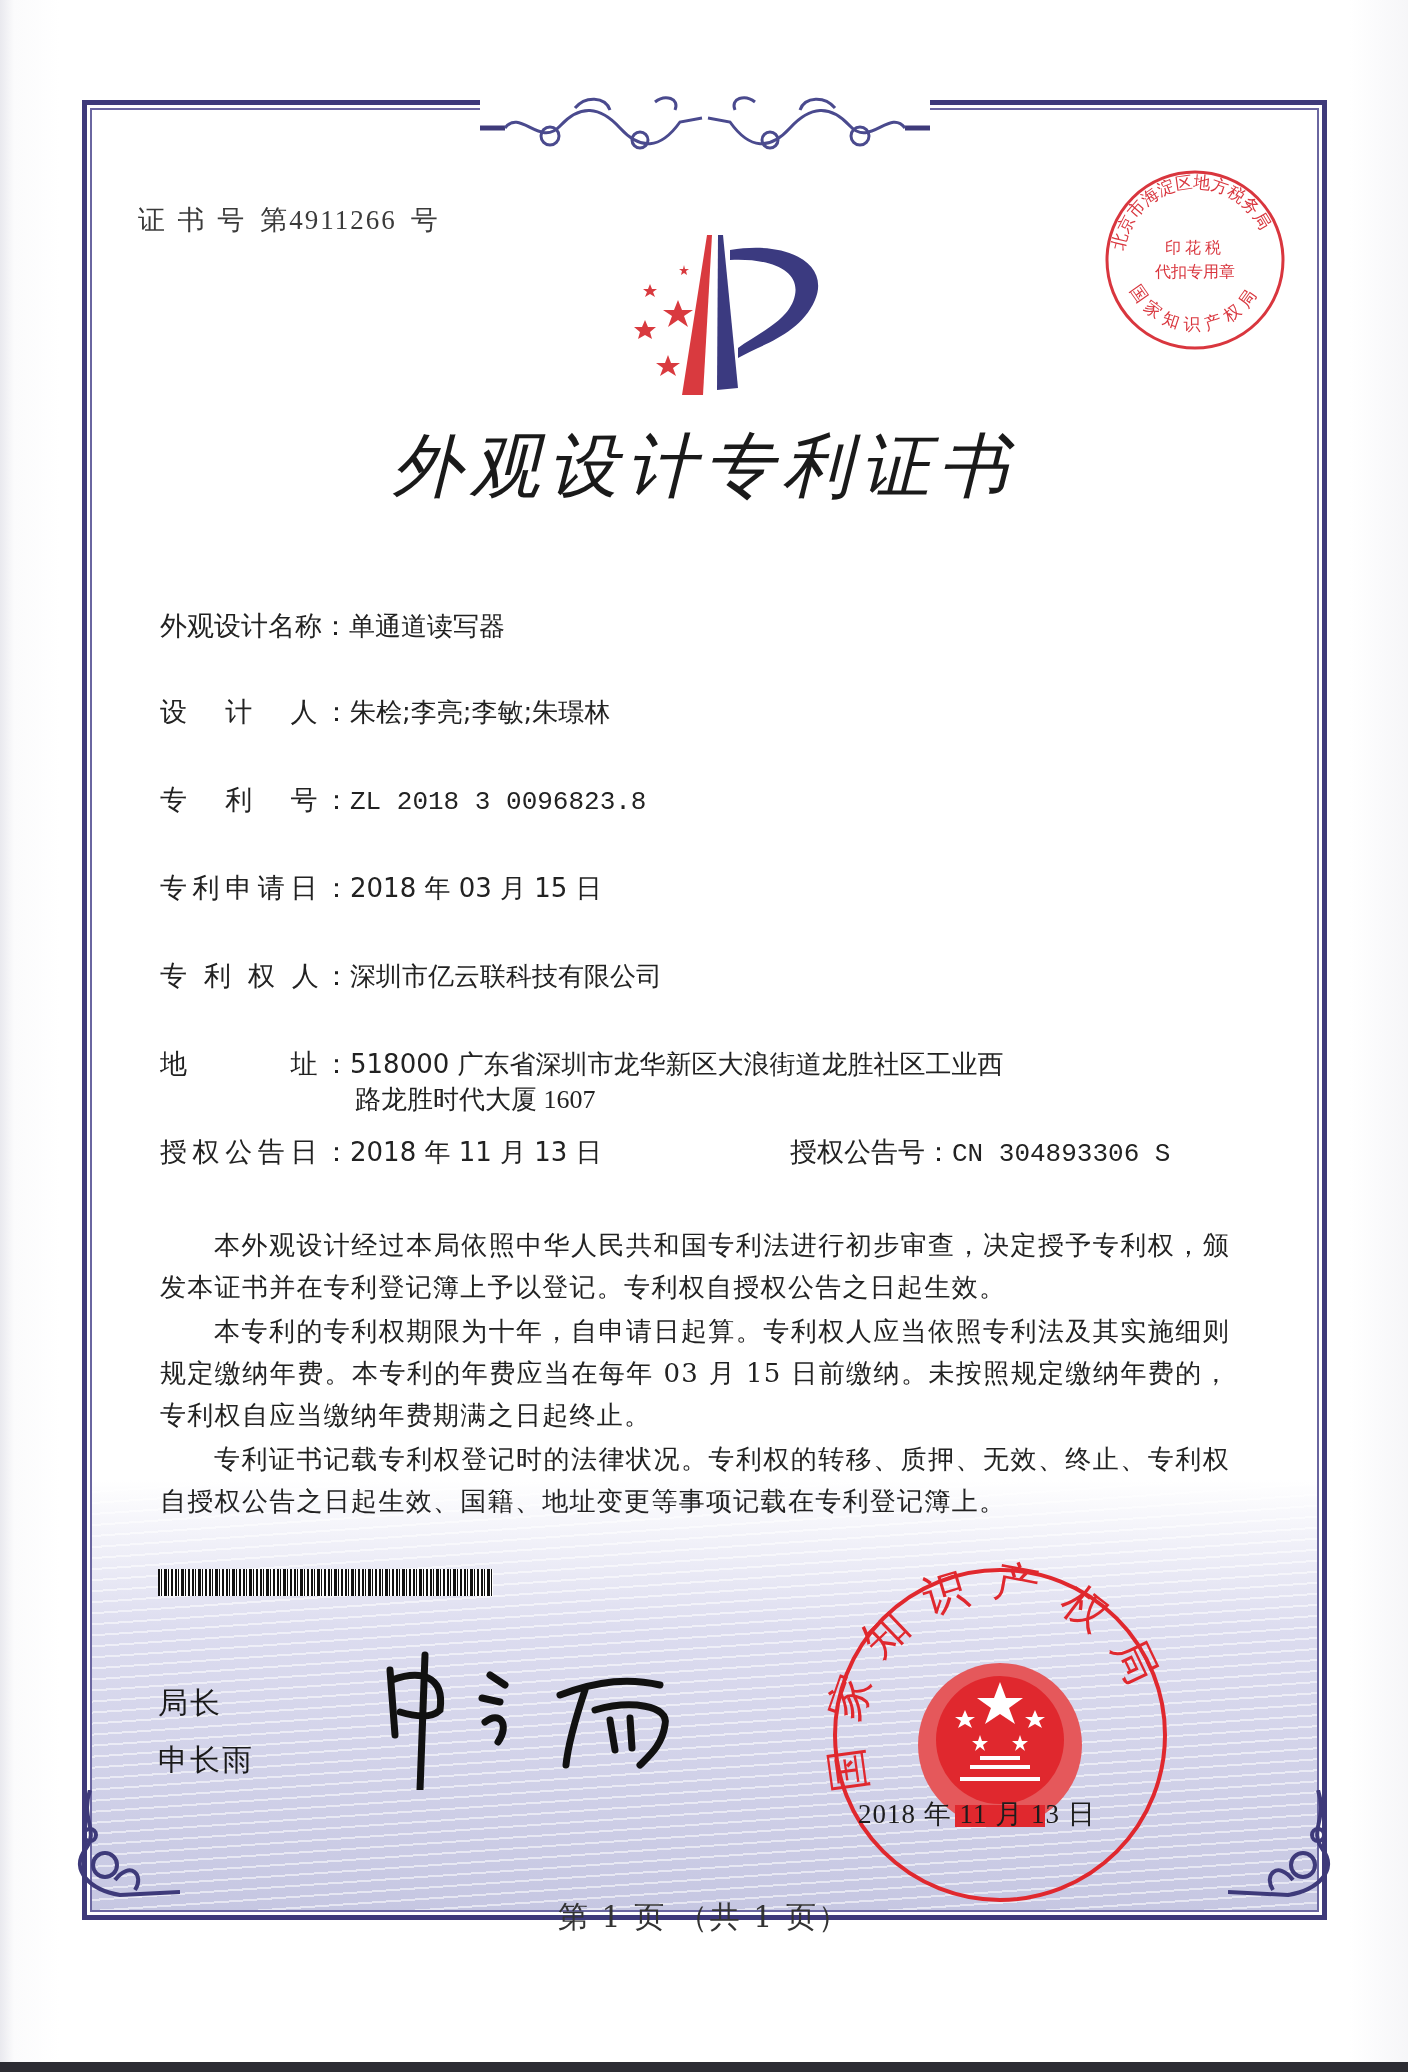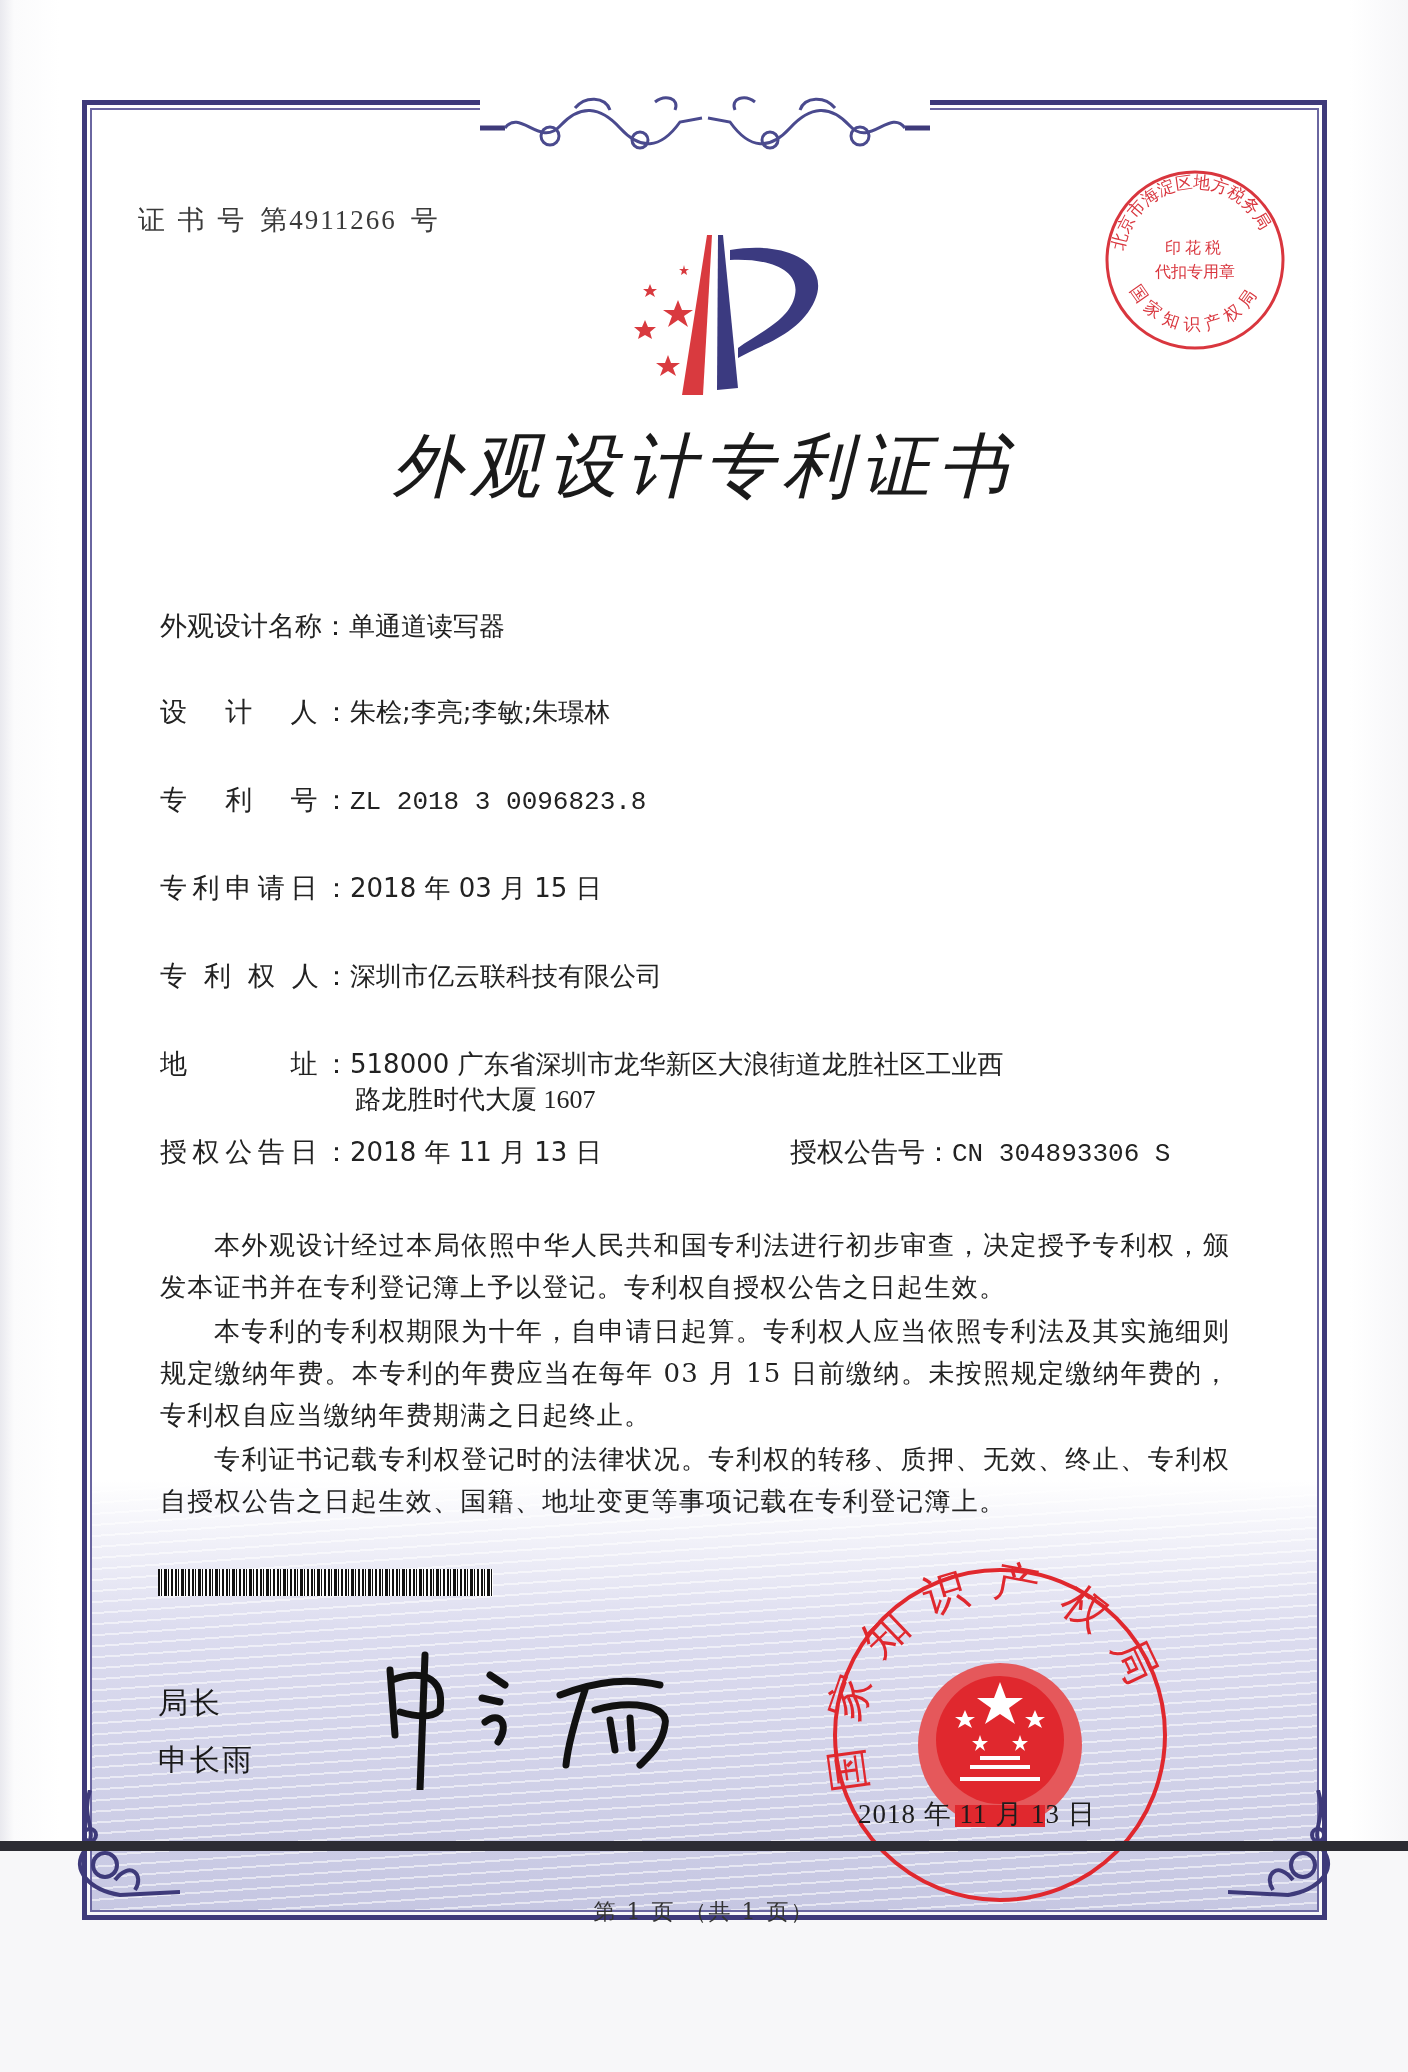--- a/index.html
+++ b/index.html
@@ -3,21 +3,21 @@
 <meta charset="utf-8">
 <style>
   html, body { margin: 0; padding: 0; }
   body {
     width: 1408px; height: 2072px; position: relative; overflow: hidden;
     background: #f7f7f9;
     font-family: "DejaVu Serif", "Liberation Serif", serif;
     color: #222;
   }
   .page {
-    position: absolute; left: 0; top: 0; width: 1408px; height: 1851px;
+    position: absolute; left: 0; top: 0; width: 1408px; height: 2072px;
     background: linear-gradient(90deg, #e9e9ee 0px, #fbfbfc 14px, #ffffff 60px, #ffffff 1350px, #f6f6f8 1408px);
   }
   .bottom-edge { position: absolute; left: 0; right: 0; bottom: 0; height: 10px; background: #2c2c33; }
 
   
   .frame-outer {
     position: absolute; left: 82px; top: 100px; width: 1245px; height: 1820px;
     border: 5px solid #3e3a7a; box-sizing: border-box;
   }
   .frame-inner {
@@ -67,21 +67,21 @@
       #111 0 2px, #fff 2px 3px, #111 3px 4px, #fff 4px 6px, #111 6px 9px, #fff 9px 10px,
       #111 10px 11px, #fff 11px 13px, #111 13px 15px, #fff 15px 17px);
   }
   .director-title, .director-name {
     position: absolute; left: 158px; font-size: 30px; color: #1a1a1a;
     font-family: "DejaVu Sans", "Liberation Sans", sans-serif; letter-spacing: 2px;
   }
   .signature { position: absolute; left: 370px; top: 1650px; width: 330px; height: 140px; }
   .page-num {
     position: absolute; left: 0; width: 1408px; top: 1897px; text-align: center;
-    font-size: 22px; color: #333; letter-spacing: 2px;
+    font-size: 30px; color: #333; letter-spacing: 2px;
   }
   .seal-small { position: absolute; left: 1100px; top: 165px; width: 190px; height: 190px; }
   .seal-big { position: absolute; left: 820px; top: 1560px; width: 360px; height: 350px; }
   .seal-date {
     position: absolute; left: 858px; top: 1796px; font-size: 27px; color: #1d1d1d;
     font-family: "Liberation Serif", "DejaVu Serif", serif; letter-spacing: 1px;
   }
   .emblem { position: absolute; left: 590px; top: 220px; width: 240px; height: 180px; }
 </style>
 </head>

